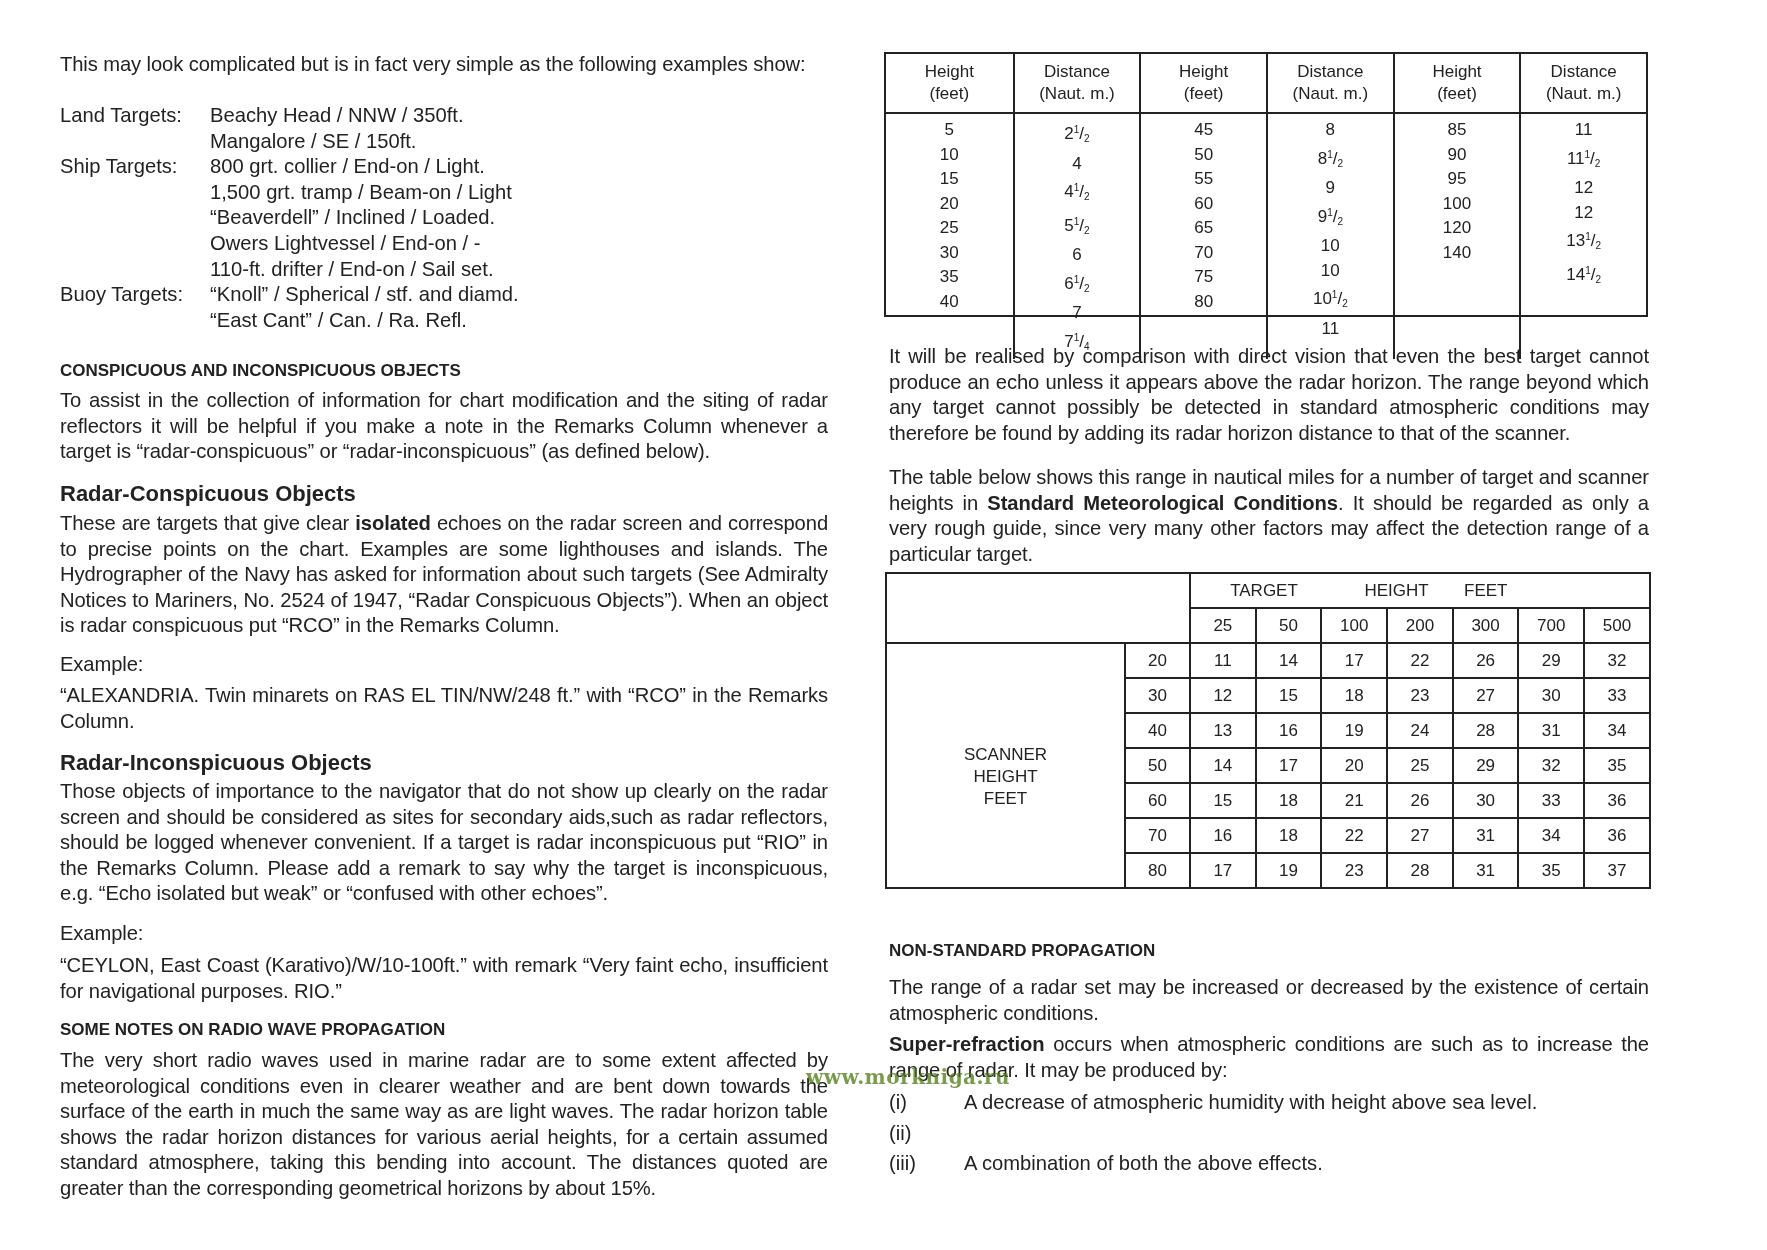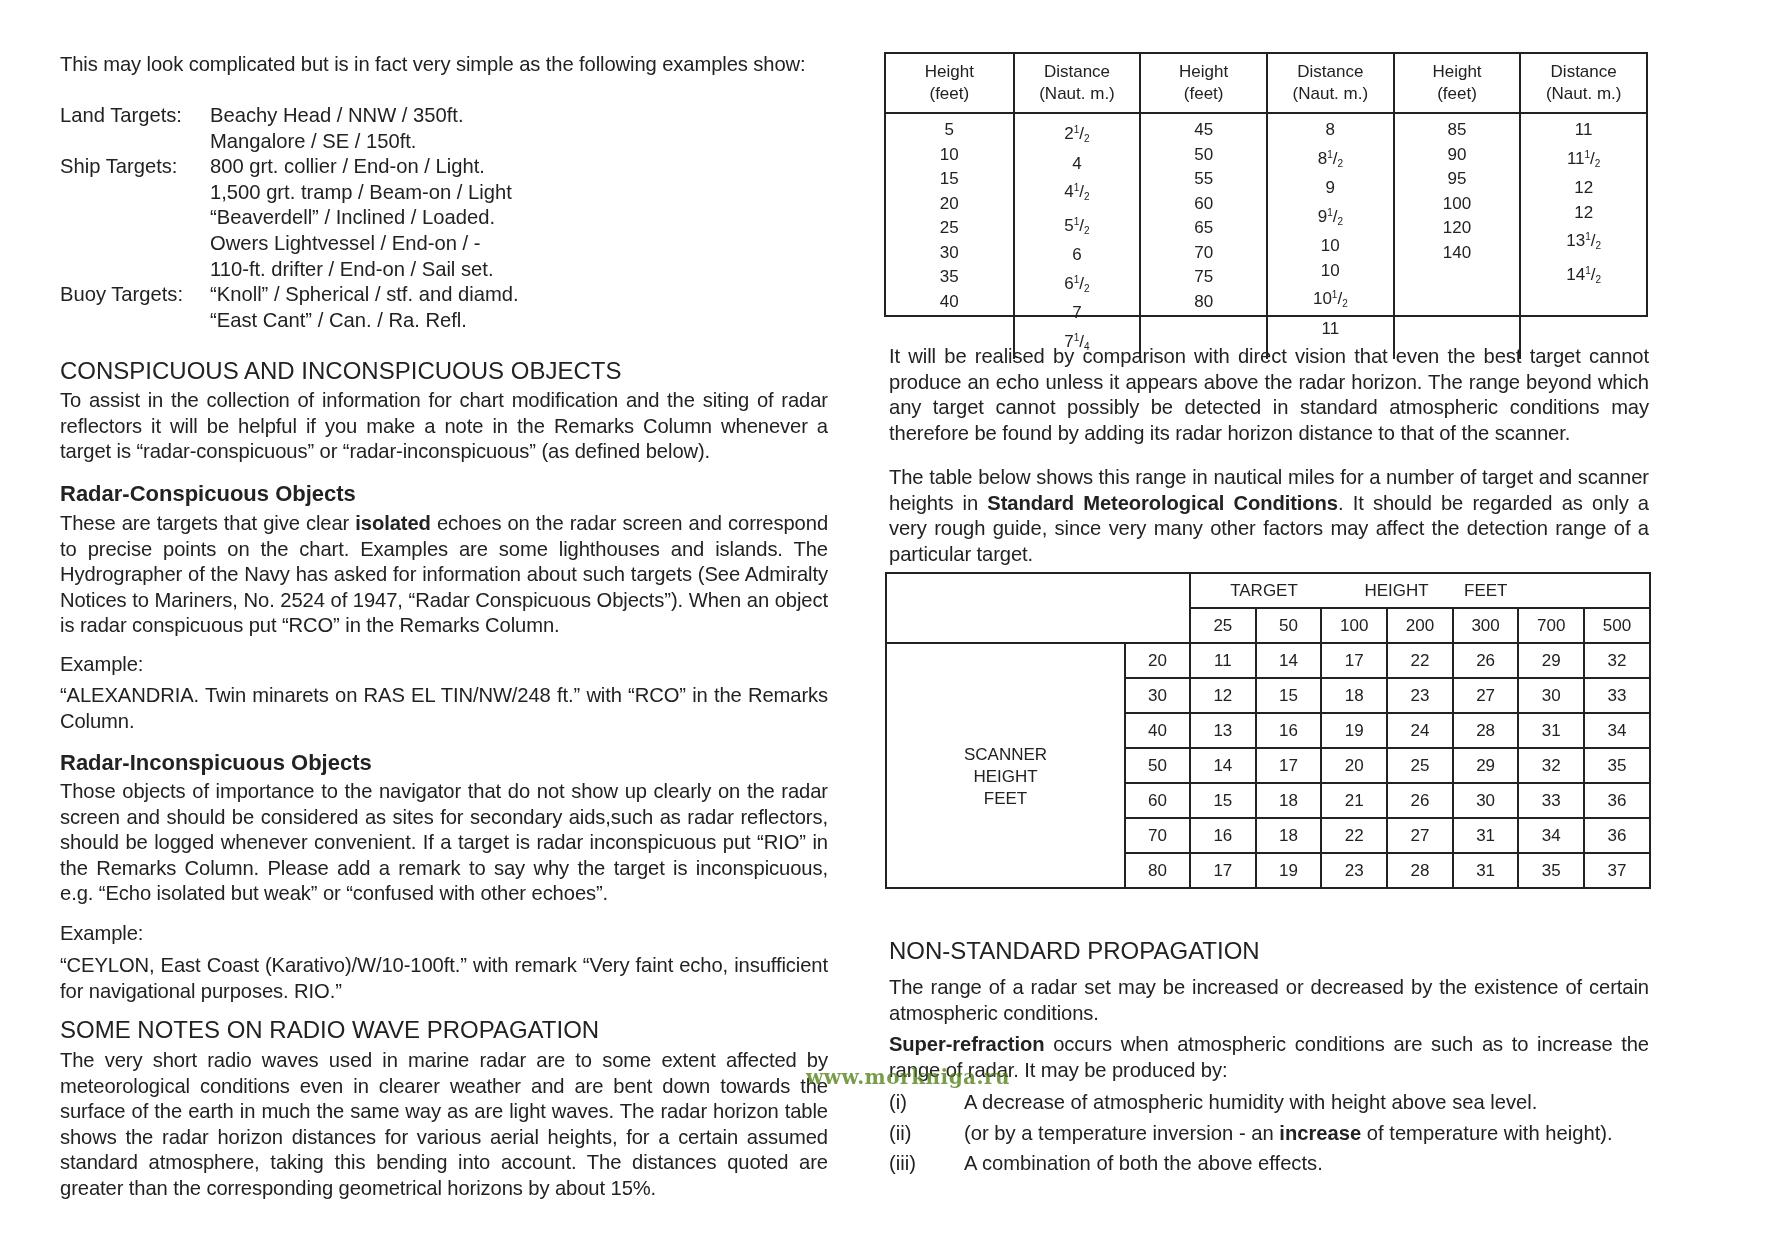--- a/index.html
+++ b/index.html
@@ -5,21 +5,21 @@
   html, body { margin: 0; padding: 0; background: #ffffff; }
   body {
     width: 1767px; height: 1250px; position: relative; overflow: hidden;
     font-family: "Liberation Sans", sans-serif; color: #222222;
   }
   .col { position: absolute; top: 0; }
   .left { left: 60px; width: 768px; }
   .right { left: 889px; width: 760px; }
   p, .line { margin: 0; }
   .txt { font-size: 20.2px; line-height: 25.6px; text-align: justify; letter-spacing: -0.1px; }
-  .h1 { font-size: 24px; font-weight: normal; line-height: 25px; position: absolute; }
+  .h1 { font-size: 17px; font-weight: bold; line-height: 25px; position: absolute; }
   .h2 { font-size: 22px; font-weight: bold; line-height: 25px; position: absolute; }
   .abs { position: absolute; left: 0; right: 0; }
   .ex-row { display: flex; font-size: 20.2px; line-height: 25.6px; }
   .ex-label { width: 150px; flex: none; }
   .ex-vals { flex: 1; }
   b { font-weight: bold; }
 
   
   .t1 { position: absolute; left: 884px; top: 52px; width: 764px; height: 265px;
         border: 2px solid #222; box-sizing: border-box; border-collapse: collapse; display: grid;
@@ -191,21 +191,20 @@
   <p class="txt abs" style="top:1032px;"><b>Super-refraction</b><span> occurs when atmospheric conditions are such as to increase the range of radar. It may be produced by:</span></p>
 
   <div class="abs" style="top:1090px;">
     <div class="list-row" style="margin-bottom:5px;">
       <div class="list-num">(i)</div>
       <div class="list-text">A decrease of atmospheric humidity with height above sea level.</div>
     </div>
     <div class="list-row" style="margin-bottom:5px;">
       <div class="list-num">(ii)</div>
       <div class="list-text">
-        <div><span>(or by a temperature inversion - an </span><b>increase</b><span> of temperature with height).</span></div>
       </div>
     </div>
     <div class="list-row">
       <div class="list-num">(iii)</div>
       <div class="list-text">A combination of both the above effects.</div>
     </div>
   </div>
 </div>
 
 <table class="t2">

